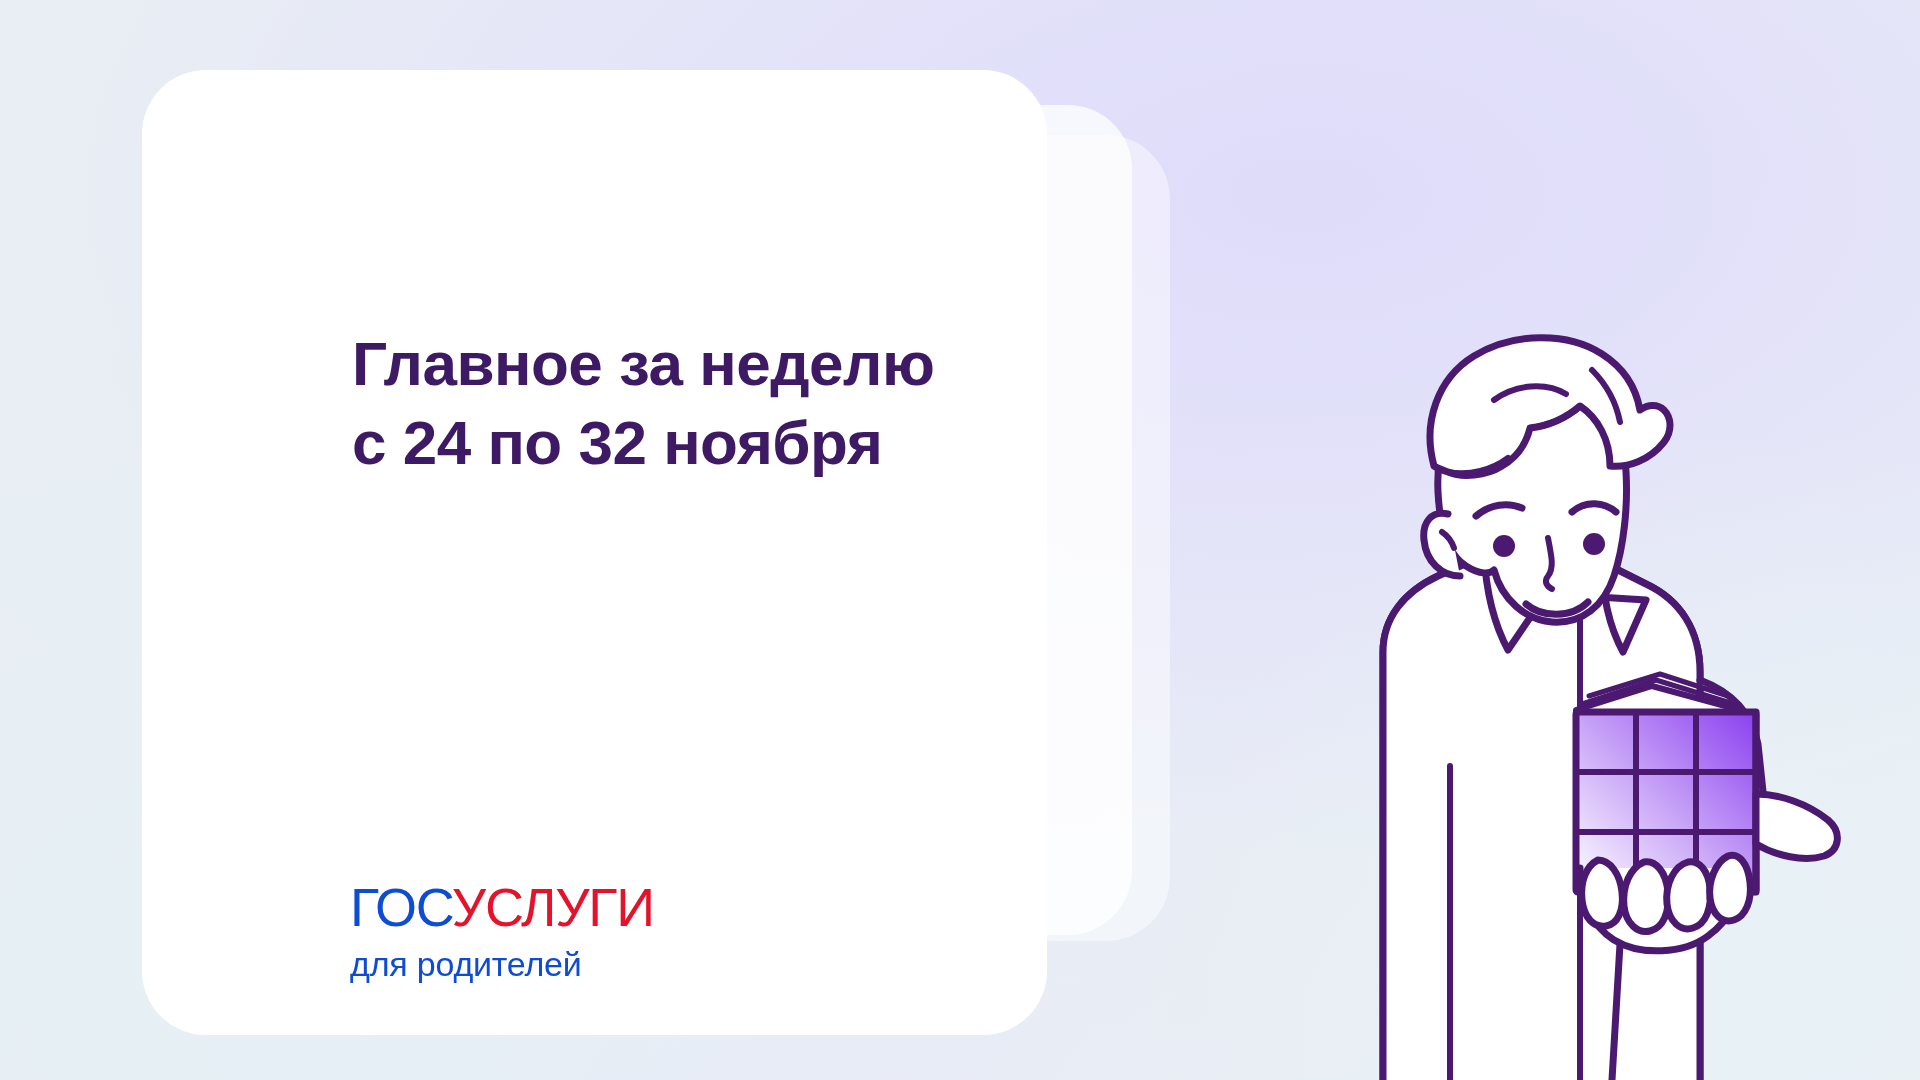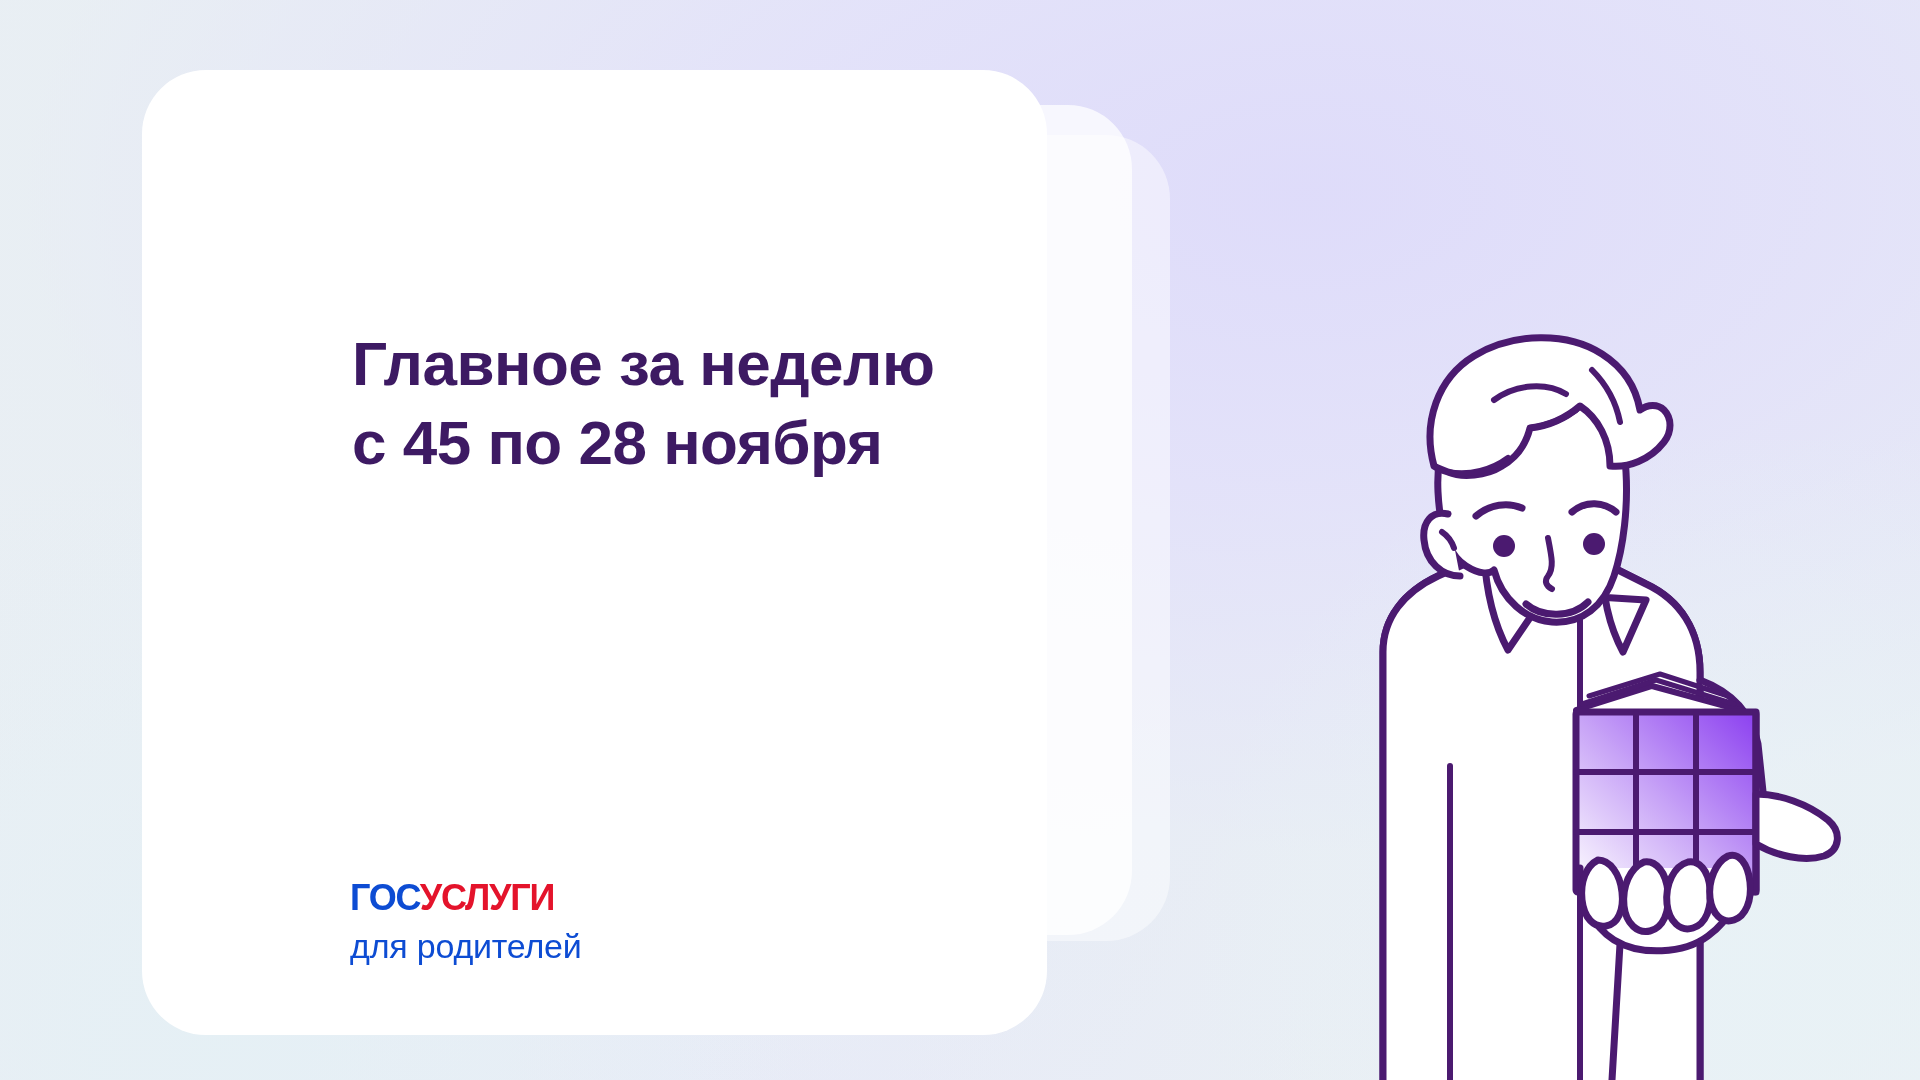--- a/index.html
+++ b/index.html
@@ -80,22 +80,22 @@
     letter-spacing:-0.5px;
     white-space:pre-line;
   }
 
   
   #logo-block{
     position:absolute;
     left:208px; top:810px;
   }
   #logo-wordmark{
-    font-size:36px;
-    font-weight:bold;
+    font-size:54px;
+    font-weight:normal;
     letter-spacing:-1.2px;
     line-height:1;
     white-space:nowrap;
     font-stretch:condensed;
   }
   #logo-gos{ color:#0d4cd3; }
   #logo-uslugi{ color:#e4132b; }
   #logo-tagline{
     margin-top:13px;
     font-size:34px;
@@ -120,21 +120,21 @@
 
   <div id="bg-wash-left"></div>
   <div id="bg-wash-right"></div>
 
   <div class="card-ghost" id="card-ghost-back"></div>
   <div class="card-ghost" id="card-ghost-mid"></div>
 
   <div id="card-main">
 
     <div id="card-title">Главное за неделю
-с 45 по 28 ноября</div>
+с 24 по 32 ноября</div>
 
     <div id="logo-block">
       <div id="logo-wordmark"><span id="logo-gos">ГОС</span><span id="logo-uslugi">УСЛУГИ</span></div>
       <div id="logo-tagline">для родителей</div>
     </div>
 
   </div>
 
   <div id="illustration">
     <svg viewBox="0 0 640 780" xmlns="http://www.w3.org/2000/svg" fill="none" stroke="#4b1a70" stroke-width="7" stroke-linecap="round" stroke-linejoin="round">

